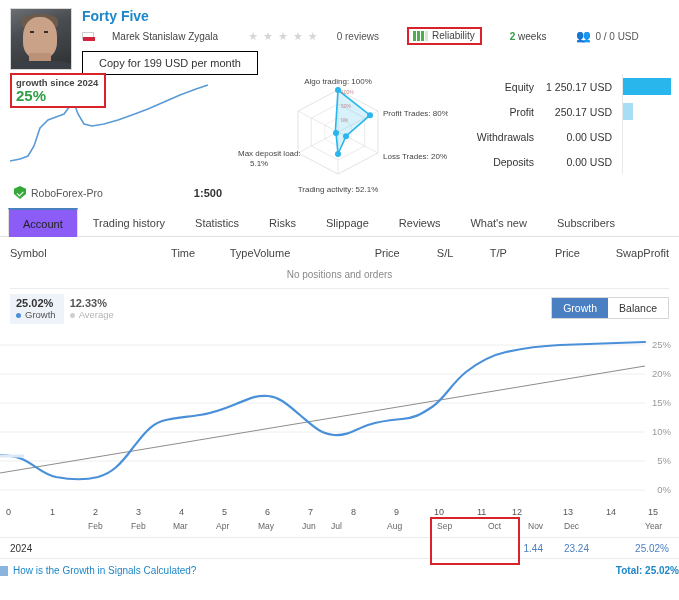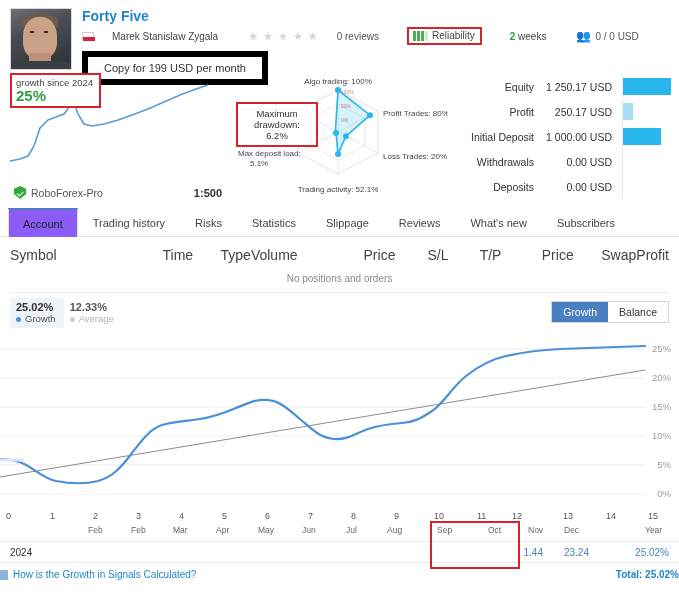--- a/index.html
+++ b/index.html
@@ -58,32 +58,32 @@
   .rel-bars { display:flex; gap:1px; align-items:flex-end; height:10px; }
   .rel-bars i { width:3px; height:10px; background:#4cae4c; display:block;}
   .rel-bars i.off { background:#d7e8d7; }
   .rel-label { font-size:10px; color:#444; }
   .weeks { margin-left:10px; font-size:10px; color:#444; }
   .weeks b { color:#2f9e44; font-weight:bold;}
   .subs { margin-left:12px; font-size:10px; color:#555; display:flex; align-items:center; gap:4px;}
   .people-icon { color:#bfc4c9; font-size:12px; }
 
   .copy-btn {
-    margin-top: 7px; display:inline-block; border:6px solid #000000; background:#fff;
+    margin-top: 7px; display:inline-block; border:1px solid #000000; background:#fff;
     padding: 5px 16px; font-size: 11px; color:#333; cursor:pointer;
   }
 
   
   .mid { display:flex; height: 135px; padding: 0 8px; position:relative; }
   .spark-col { width: 220px; position:relative; }
   .growth-box {
     position:absolute; left: 2px; top: 3px; border:2px solid #d8232a;
     padding: 2px 6px 2px 4px; background:#fff; z-index:5;
   }
-  .growth-box .g-label { font-size:9.5px; color:#444; line-height:11px;}
+  .growth-box .g-label { font-size:9.5px; color:#444; line-height:11px;font-weight:bold;}
   .growth-box .g-val { font-size:15px; color:#2f9e44; font-weight:bold; line-height:16px;}
   .spark { position:absolute; left:0; top: 6px; width: 218px; height: 92px;}
   .broker-row {
     position:absolute; bottom: 6px; left: 6px; right: 6px;
     display:flex; justify-content:space-between; align-items:center;
   }
   .broker { display:flex; align-items:center; gap:5px; font-size:10.5px; color:#555;}
   .shield { width:12px; height:13px; background:#35a83a; clip-path: polygon(50% 0,100% 22%,100% 62%,50% 100%,0 62%,0 22%); position:relative;}
   .shield::after{content:"";position:absolute;left:3px;top:4.5px;width:5px;height:2.5px;border-left:1.5px solid #fff;border-bottom:1.5px solid #fff;transform:rotate(-45deg);}
   .leverage { font-size:11px; font-weight:bold; color:#333; }
@@ -103,21 +103,21 @@
   .stat-bar { height: 17px; background:#29b6ec; }
   .stat-bar.light { background:#a8ddf5; }
 
   
   .tabs { display:flex; border-bottom:1px solid #e1e1e1; padding: 0 8px; margin-top: 2px;}
   .tab { padding: 8px 14px 7px 14px; font-size:11px; color:#444; cursor:pointer; border:1px solid transparent; border-bottom:none; position:relative; top:1px;}
   .tab.active { border-color:#e1e1e1; border-top:2px solid #4a7fc1; background:#8b5cf6; color:#222; }
 
   
   .pos-table { padding: 0 10px; }
-  .pos-head { display:flex; padding: 10px 0 8px 0; font-size:14px; color:#444; }
+  .pos-head { display:flex; padding: 10px 0 8px 0; font-size:11px; color:#444; }
   .pos-empty { text-align:center; font-size:10px; color:#8a8a8a; padding: 2px 0 8px 0; border-bottom:1px solid #ececec;}
 
   
   .legend-row { display:flex; align-items:center; padding: 8px 10px 4px 10px; position:relative; height: 36px;}
   .legend-item { padding: 3px 8px 3px 6px; }
   .legend-item.sel { background:#eef3fa; }
   .legend-val { font-size:11px; font-weight:bold; color:#333; line-height:12px;}
   .legend-val.muted { color:#555; }
   .legend-lab { font-size:9.5px; color:#555; display:flex; align-items:center; gap:4px; line-height:12px;}
   .legend-lab.muted { color:#b4b4b4; }
@@ -237,70 +237,59 @@
         <text x="3" y="-24" font-size="5" fill="#c48a8a" font-family="Liberation Sans, sans-serif">50%</text>
         <text x="3" y="-10" font-size="5" fill="#c48a8a" font-family="Liberation Sans, sans-serif">0%</text>
       </g>
       <text x="110" y="14" text-anchor="middle" font-size="8" fill="#444" font-family="Liberation Sans, sans-serif">Algo trading: 100%</text>
       <text x="155" y="46" font-size="8" fill="#444" font-family="Liberation Sans, sans-serif">Profit Trades: 80%</text>
       <text x="155" y="89" font-size="8" fill="#444" font-family="Liberation Sans, sans-serif">Loss Trades: 20%</text>
       <text x="110" y="122" text-anchor="middle" font-size="8" fill="#444" font-family="Liberation Sans, sans-serif">Trading activity: 52.1%</text>
       <text x="10" y="86" font-size="8" fill="#444" font-family="Liberation Sans, sans-serif">Max deposit load:</text>
       <text x="22" y="96" font-size="8" fill="#444" font-family="Liberation Sans, sans-serif">5.1%</text>
     </svg>
-    <div class="dd-box">
-      <span>Maximum</span>
-      <span>drawdown: 6.2%</span>
-    </div>
   </div>
 
   <div class="stats-col">
     <div class="stat-row">
       <div class="stat-name">Equity</div>
       <div class="stat-val">1 250.17 USD</div>
       <div class="stat-bar-wrap">
           <div class="stat-bar" style="width:100%"></div>
         </div>
     </div>
     <div class="stat-row">
       <div class="stat-name">Profit</div>
       <div class="stat-val">250.17 USD</div>
       <div class="stat-bar-wrap">
           <div class="stat-bar light" style="width:20%"></div>
         </div>
     </div>
     <div class="stat-row">
-      <div class="stat-name">Initial Deposit</div>
-      <div class="stat-val">1 000.00 USD</div>
-      <div class="stat-bar-wrap">
-          <div class="stat-bar" style="width:80%"></div>
-        </div>
-    </div>
-    <div class="stat-row">
       <div class="stat-name">Withdrawals</div>
       <div class="stat-val">0.00 USD</div>
       <div class="stat-bar-wrap">
           <div class="stat-bar" style="width:0%"></div>
         </div>
     </div>
     <div class="stat-row">
       <div class="stat-name">Deposits</div>
       <div class="stat-val">0.00 USD</div>
       <div class="stat-bar-wrap">
           <div class="stat-bar" style="width:0%"></div>
         </div>
     </div>
   </div>
 </div>
 
 <div class="tabs">
   <div class="tab active">Account</div>
   <div class="tab">Trading history</div>
+  <div class="tab">Statistics</div>
   <div class="tab">Risks</div>
-  <div class="tab">Statistics</div>
   <div class="tab">Slippage</div>
   <div class="tab">Reviews</div>
   <div class="tab">What's new</div>
   <div class="tab">Subscribers</div>
 </div>
 
 <div class="pos-table">
   <div class="pos-head">
     <div style="width:120px;text-align:left">Symbol</div>
     <div style="width:70px;text-align:right">Time</div>
@@ -386,21 +375,21 @@
   <div class="xnum" style="left:563px">13</div>
   <div class="xnum" style="left:606px">14</div>
   <div class="xnum" style="left:648px">15</div>
 
   <div class="xmon" style="left:88px">Feb</div>
   <div class="xmon" style="left:131px">Feb</div>
   <div class="xmon" style="left:173px">Mar</div>
   <div class="xmon" style="left:216px">Apr</div>
   <div class="xmon" style="left:258px">May</div>
   <div class="xmon" style="left:302px">Jun</div>
-  <div class="xmon" style="left:346px">Jul</div>
+  <div class="xmon" style="left:331px">Jul</div>
   <div class="xmon" style="left:387px">Aug</div>
   <div class="xmon" style="left:437px">Sep</div>
   <div class="xmon" style="left:488px">Oct</div>
   <div class="xmon" style="left:528px">Nov</div>
   <div class="xmon" style="left:564px">Dec</div>
   <div class="xmon" style="left:645px">Year</div>
 </div>
 
 <div class="year-row">
   <div class="year-lab">2024</div>

